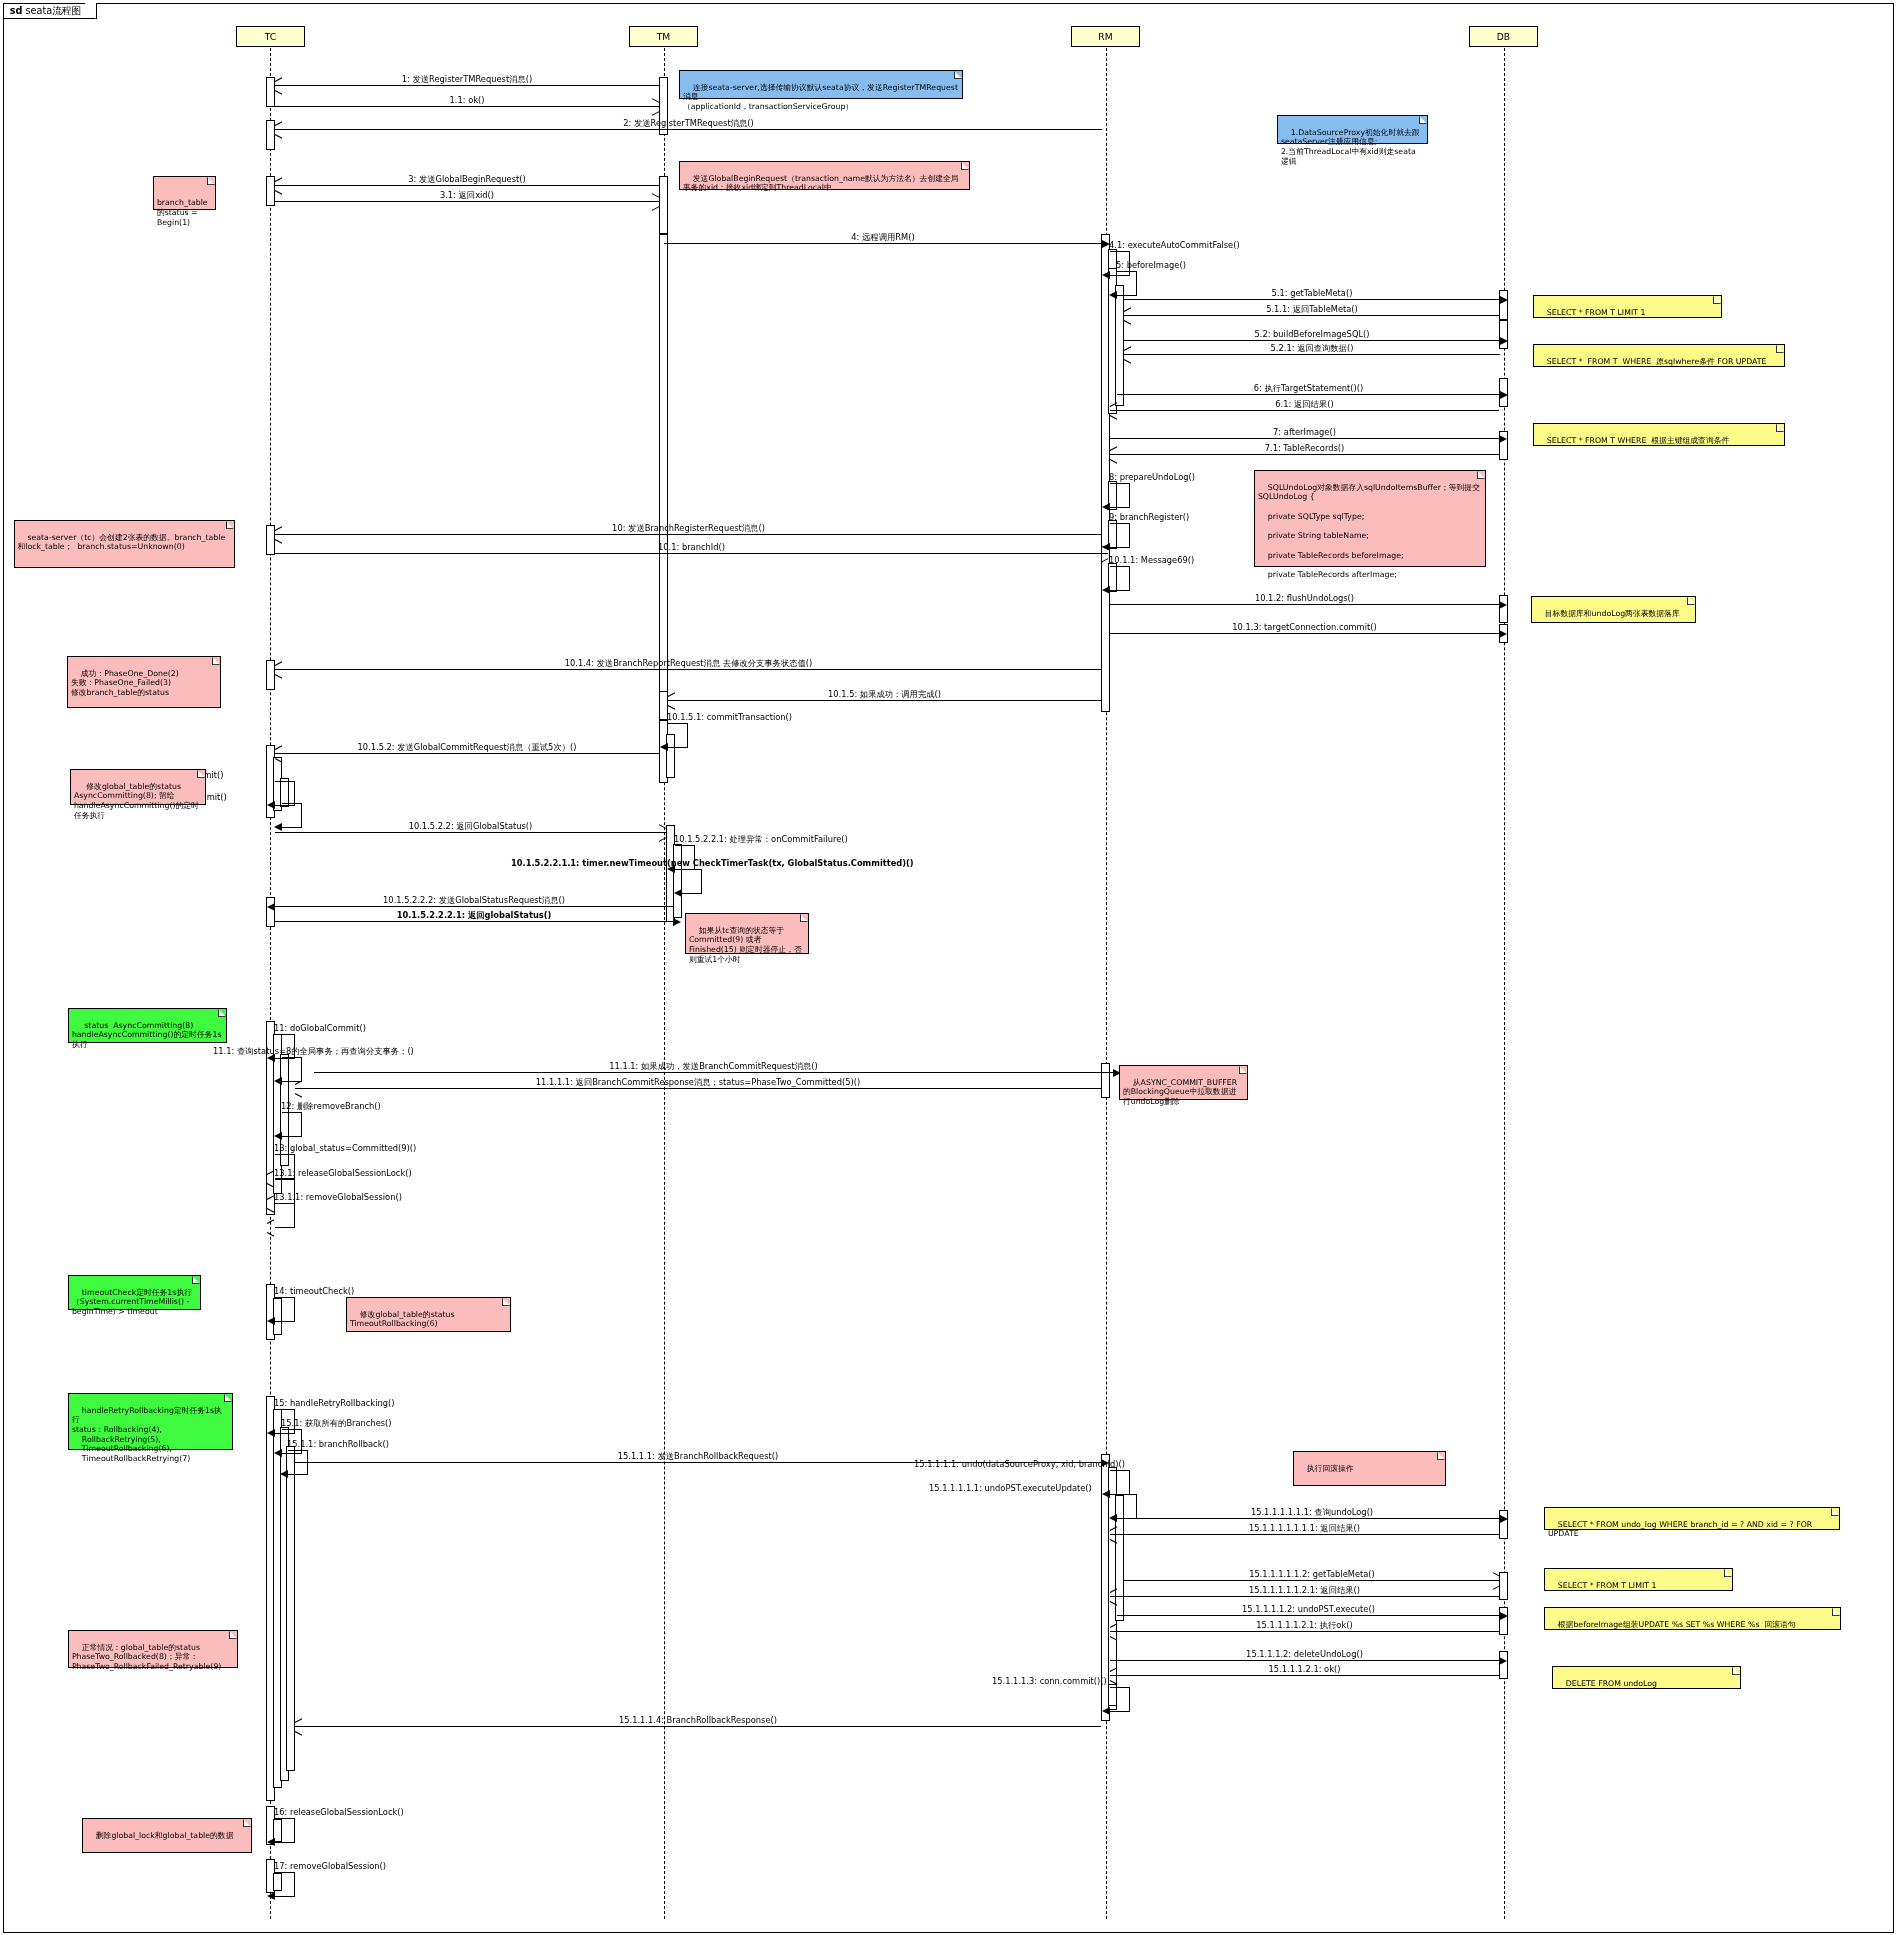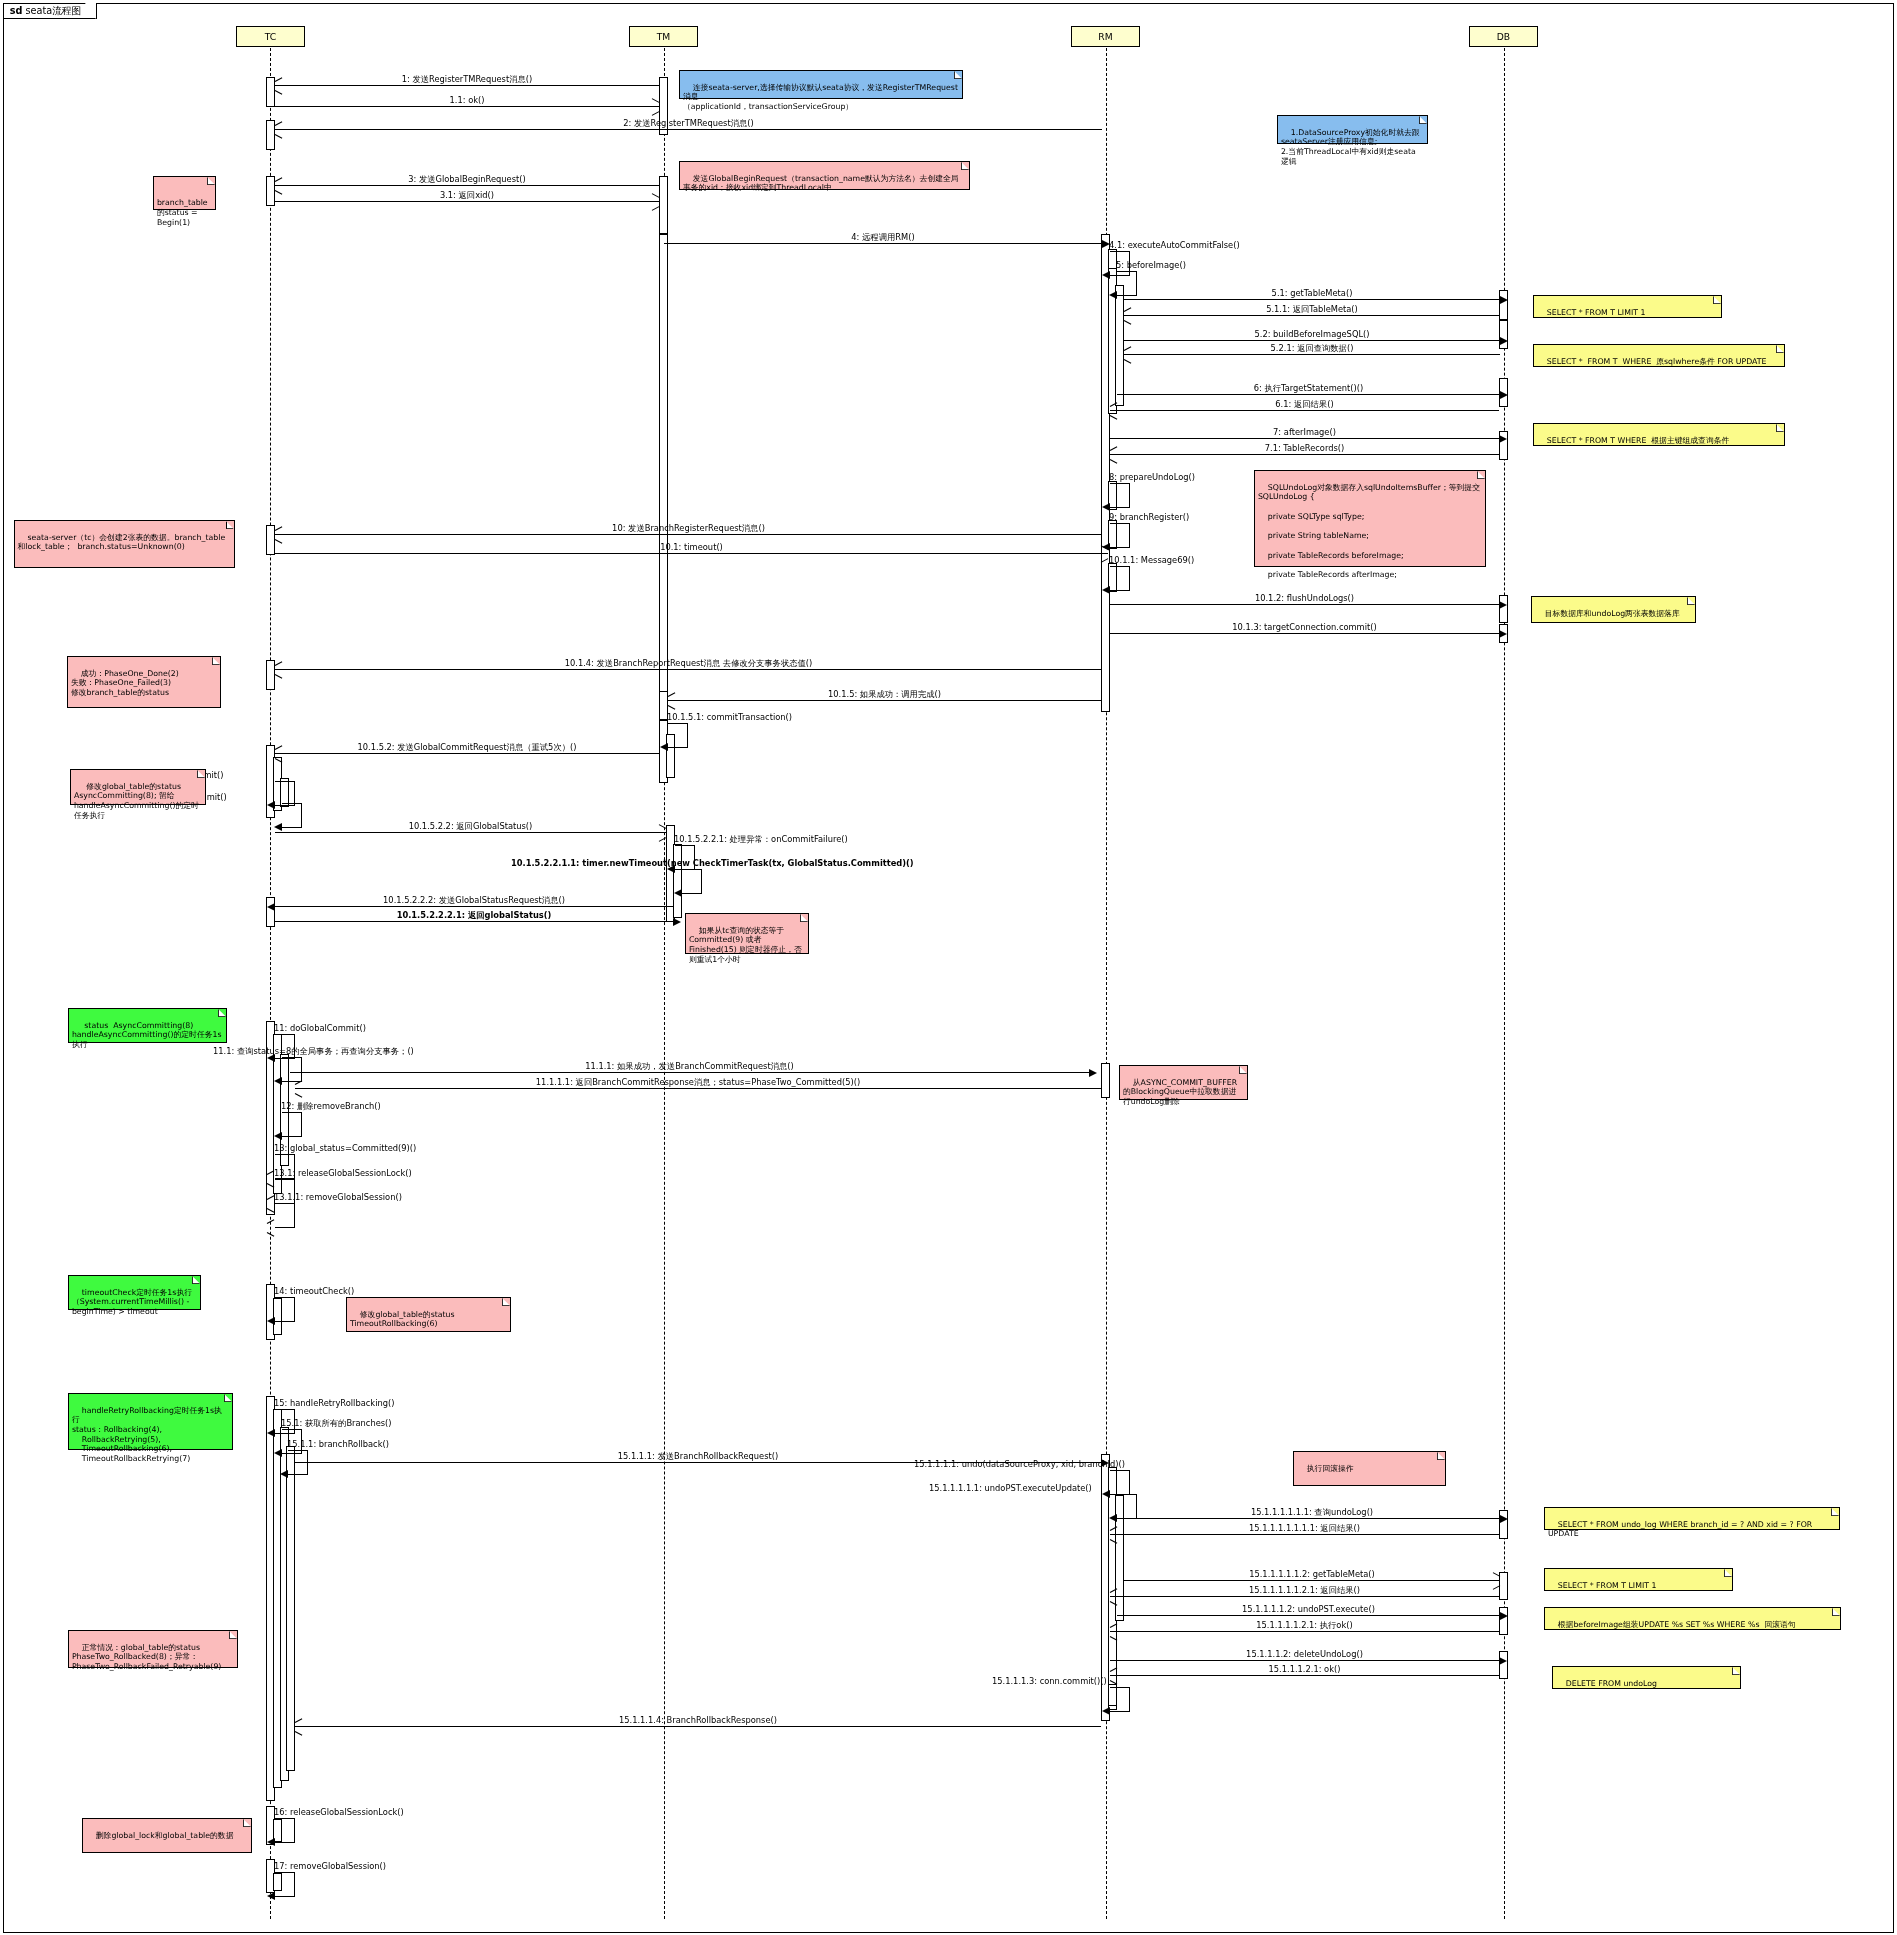--- a/index.html
+++ b/index.html
@@ -217,21 +217,21 @@
   <div class="self" style="left:1110px;top:523px;">
     <div class="slbl">9: branchRegister()</div>
     <div class="arw l-open" style="left:-8.3px;bottom:-4.4px;"></div>
   </div>
 
   <div class="msg" style="left:275px;top:534px;width:827px;">
     <div class="lbl">10: 发送BranchRegisterRequest消息()</div>
     <div class="arw l-thin" style="left:0;top:-0.5px;"></div>
   </div>
   <div class="msg" style="left:275px;top:553px;width:833px;">
-    <div class="lbl">10.1: timeout()</div>
+    <div class="lbl">10.1: branchId()</div>
     <div class="arw r-thin" style="right:0;top:-0.5px;"></div>
   </div>
 
   <div class="self" style="left:1110px;top:566px;">
     <div class="slbl">10.1.1: Message69()</div>
     <div class="arw l-open" style="left:-8.3px;bottom:-4.4px;"></div>
   </div>
 
   <div class="msg" style="left:1110px;top:604px;width:389px;">
     <div class="lbl">10.1.2: flushUndoLogs()</div>
@@ -296,21 +296,21 @@
 
   <div class="self" style="left:275px;top:1034px;">
     <div class="slbl">11: doGlobalCommit()</div>
     <div class="arw l-open" style="left:-8.3px;bottom:-4.4px;"></div>
   </div>
   <div class="self" style="left:282px;top:1057px;text-decoration:underline;">
     <div class="slbl lft" style="left:-69px;">11.1: 查询status=8的全局事务；再查询分支事务；()</div>
     <div class="arw l-open" style="left:-8.3px;bottom:-4.4px;"></div>
   </div>
 
-  <div class="msg" style="left:290px;top:1072px;width:799px;">
+  <div class="msg" style="left:314px;top:1072px;width:799px;">
     <div class="lbl">11.1.1: 如果成功，发送BranchCommitRequest消息()</div>
     <div class="arw r-open" style="right:-8.3px;top:-4.4px;"></div>
   </div>
   <div class="msg" style="left:295px;top:1088px;width:806px;">
     <div class="lbl">11.1.1.1: 返回BranchCommitResponse消息；status=PhaseTwo_Committed(5)()</div>
     <div class="arw l-thin" style="left:0;top:-0.5px;"></div>
   </div>
 
   <div class="self" style="left:282px;top:1112px;">
     <div class="slbl">12: 删除removeBranch()</div>

